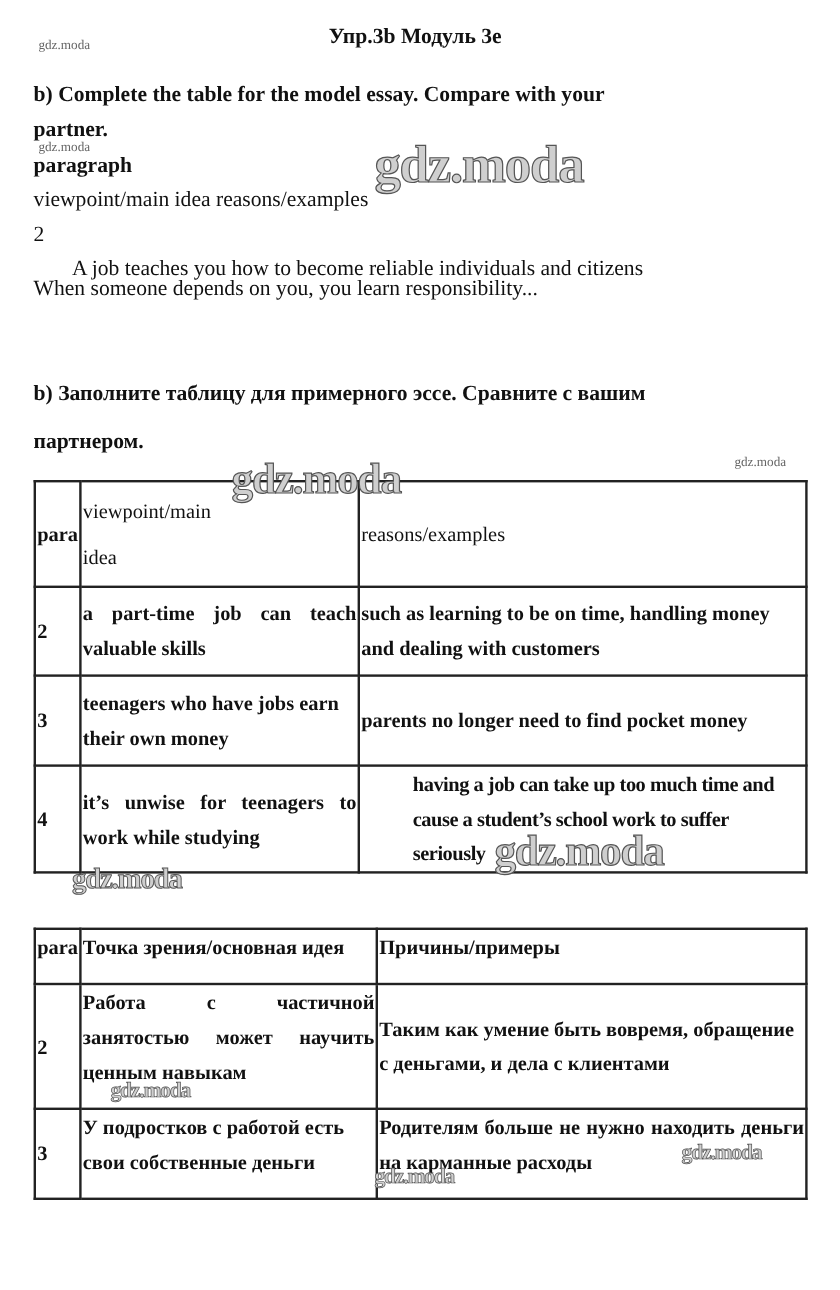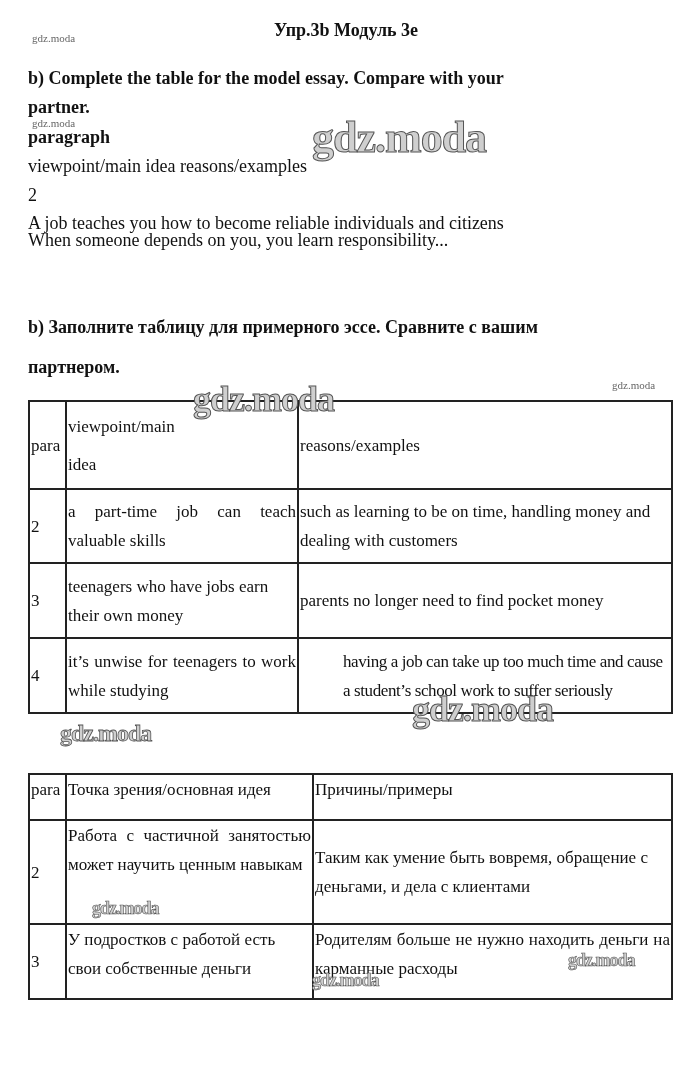--- a/index.html
+++ b/index.html
@@ -10,40 +10,40 @@
   .abs { position: absolute; }
   .title { left: 0; width: 692px; top: 20px; text-align: center; font-weight: bold; font-size: 18px; }
   .wm-small { font-size: 11px; color: #666; font-family: "Liberation Serif", serif; }
   .wm-big {
     font-family: "Liberation Serif", serif; font-weight: bold; color: #cfcfcf;
     -webkit-text-stroke: 1px #555; letter-spacing: -1px; pointer-events: none;
   }
   .h-bold { font-weight: bold; font-size: 18px; left: 28px; }
   .line { left: 28px; font-size: 18px; }
   table { position: absolute; border-collapse: collapse; font-size: 17px; }
-  td { border: 2px solid #222; vertical-align: middle; padding: 0 1px; line-height: 29px; }
+  td { border: 2px solid #222; vertical-align: middle; padding: 0 1px; line-height: 29px; font-weight: bold; }
   .t1 { left: 28px; top: 400px; width: 645px; }
   .t2 { left: 28px; top: 773px; width: 645px; }
   .just { text-align: justify; text-align-last: left; }
   .bold { font-weight: normal; }
 </style>
 </head>
 <body>
 
 <div class="abs wm-small" style="left:32px; top:32px;">gdz.moda</div>
 <div class="abs title">Упр.3b Модуль 3e</div>
 
 <div class="abs h-bold" style="top:68px;">b) Complete the table for the model essay. Compare with your</div>
 <div class="abs h-bold" style="top:97px;">partner.</div>
 <div class="abs wm-small" style="left:32px; top:117px;">gdz.moda</div>
 <div class="abs h-bold" style="top:127px;">paragraph</div>
 <div class="abs wm-big" style="left:312px; top:112px; font-size:44px;">gdz.moda</div>
 <div class="abs line" style="top:156px;">viewpoint/main idea reasons/examples</div>
 <div class="abs line" style="top:185px;">2</div>
-<div class="abs line" style="top:213px;">A job teaches you how to become reliable individuals and citizens</div>
+<div class="abs line" style="top:213px;margin-left:32px;">A job teaches you how to become reliable individuals and citizens</div>
 <div class="abs line" style="top:230px;">When someone depends on you, you learn responsibility...</div>
 
 <div class="abs h-bold" style="top:317px;">b) Заполните таблицу для примерного эссе. Сравните с вашим</div>
 <div class="abs h-bold" style="top:357px;">партнером.</div>
 <div class="abs wm-small" style="left:612px; top:379px;">gdz.moda</div>
 
 <table class="t1">
   <tbody>
       <tr style="height:88px;">
     <td style="width:33px;">para</td>

